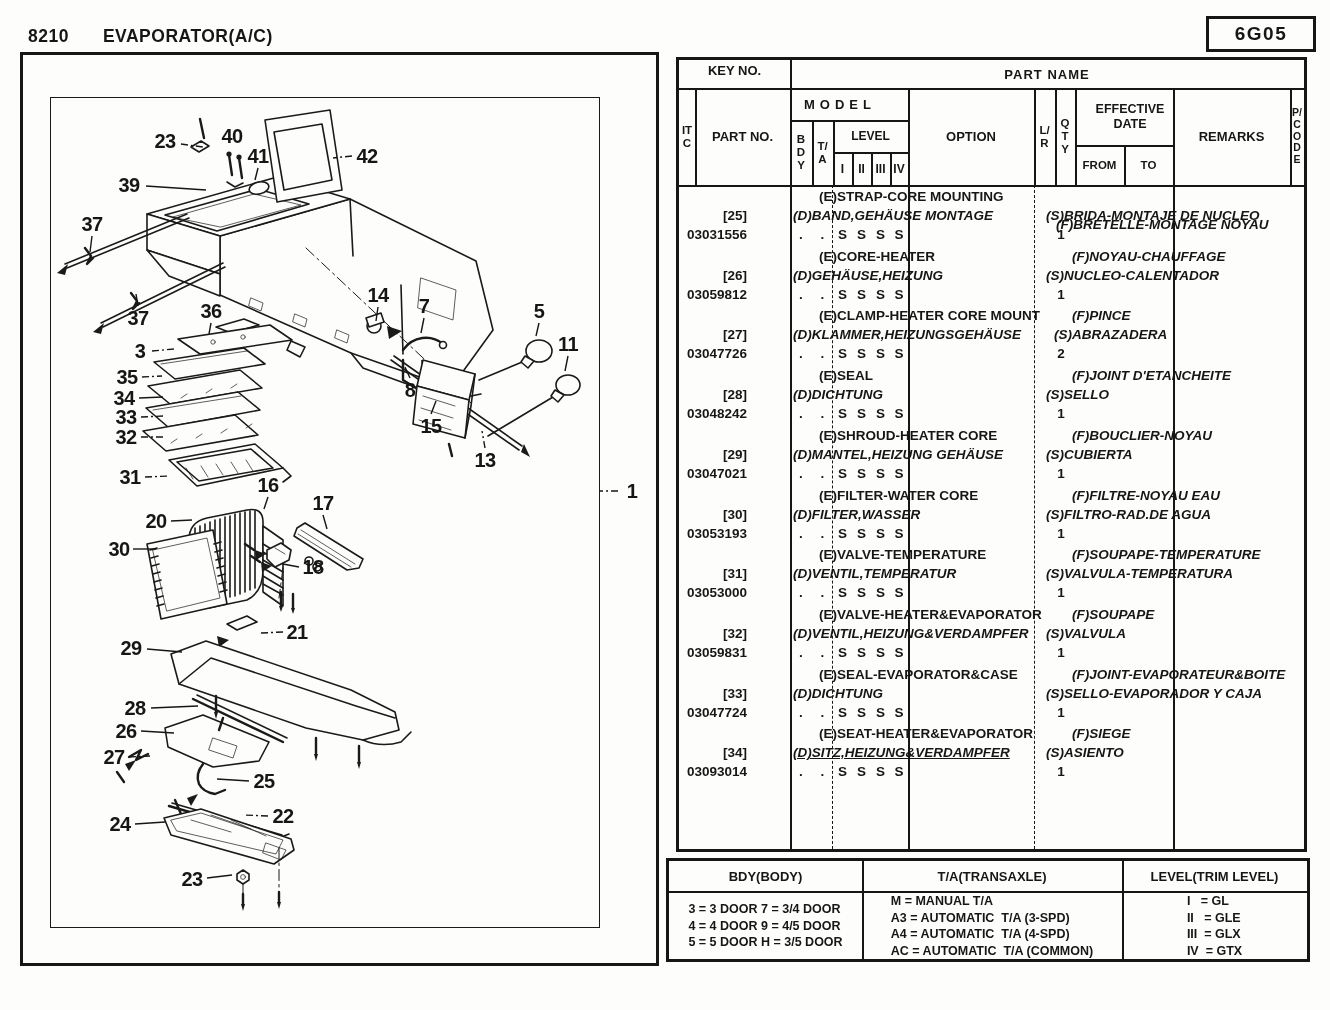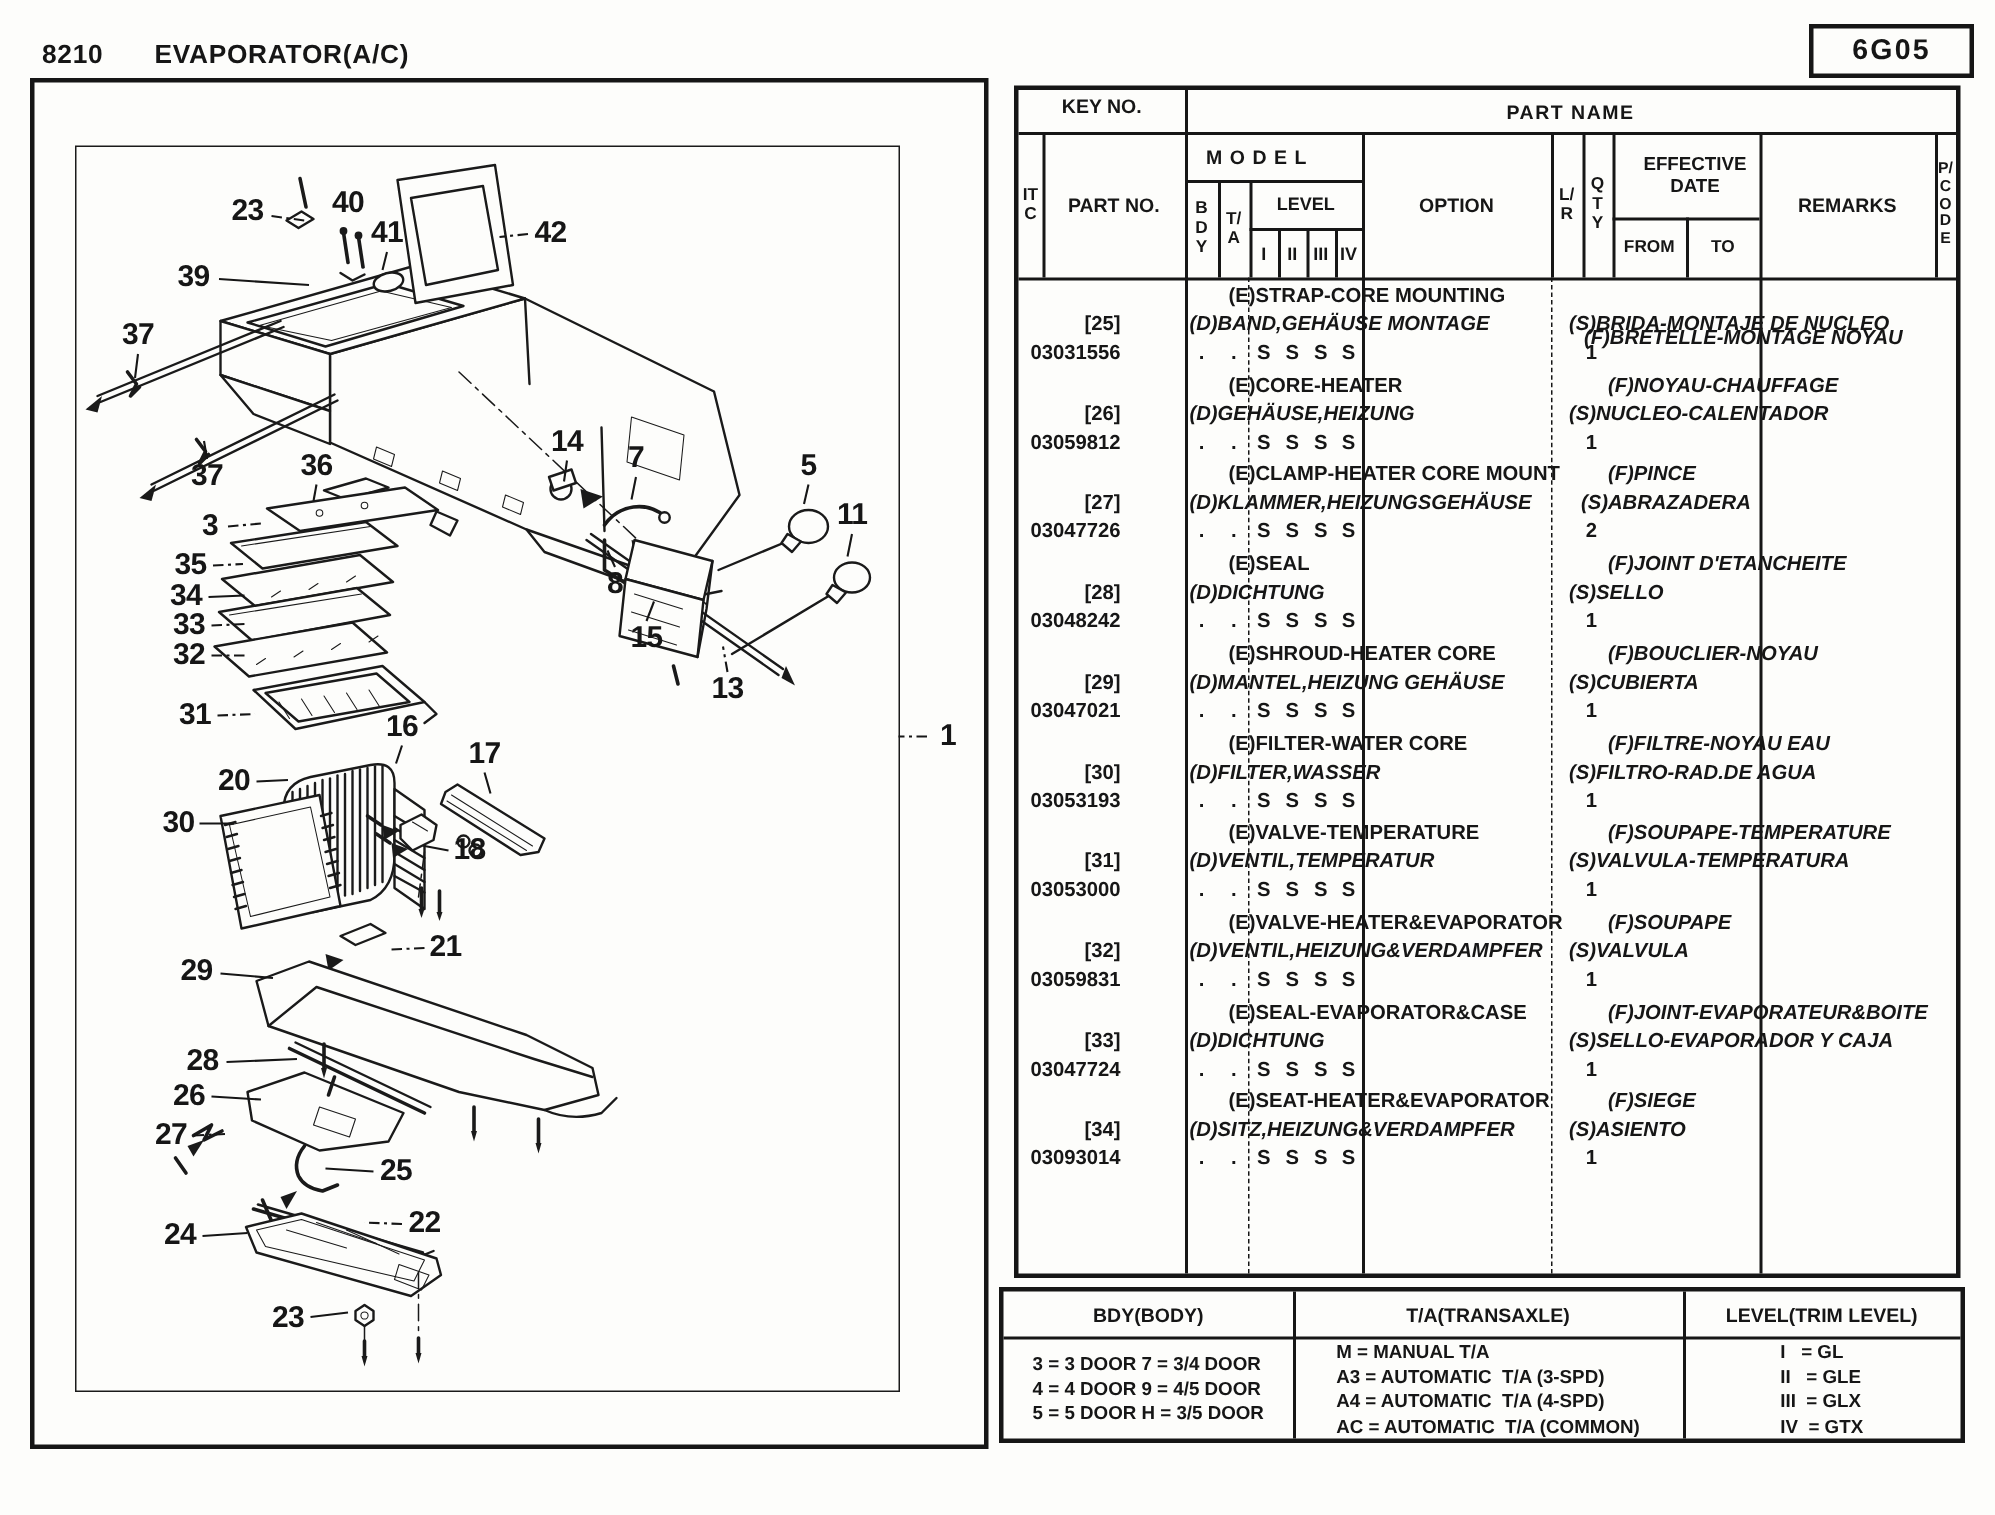--- a/index.html
+++ b/index.html
@@ -546,21 +546,21 @@
       <span class="l3 cell-c" style="left:195px;width:19px;">S</span>
       <span class="l3 cell-c" style="left:214px;width:18px;">S</span>
       <span class="l1 it" style="left:370px;">(F)JOINT-EVAPORATEUR&amp;BOITE</span>
       <span class="l2 it" style="left:370px;">(S)SELLO-EVAPORADOR Y CAJA</span>
       <span class="l3 cell-c" style="left:372px;width:26px;">1</span>
     </div>
       <div class="t-row" style="top: 537.3px;">
       <span class="l2 cell-c" style="left:19px;width:80px;">[34]</span>
       <span class="l3" style="left:11px;">03093014</span>
       <span class="l1" style="left:117px;">(E)SEAT-HEATER&amp;EVAPORATOR</span>
-      <span class="l2 it" style="left:117px;">(D)SITZ,HEIZUNG&amp;VERDAMPFER</span>
+      <span class="l2 it" style="left:117px;text-decoration:underline;">(D)SITZ,HEIZUNG&amp;VERDAMPFER</span>
       <span class="l3 cell-c" style="left:114px;width:22px;">.</span>
       <span class="l3 cell-c" style="left:136px;width:21px;">.</span>
       <span class="l3 cell-c" style="left:157px;width:19px;">S</span>
       <span class="l3 cell-c" style="left:176px;width:19px;">S</span>
       <span class="l3 cell-c" style="left:195px;width:19px;">S</span>
       <span class="l3 cell-c" style="left:214px;width:18px;">S</span>
       <span class="l1 it" style="left:370px;">(F)SIEGE</span>
       <span class="l2 it" style="left:370px;">(S)ASIENTO</span>
       <span class="l3 cell-c" style="left:372px;width:26px;">1</span>
     </div>

